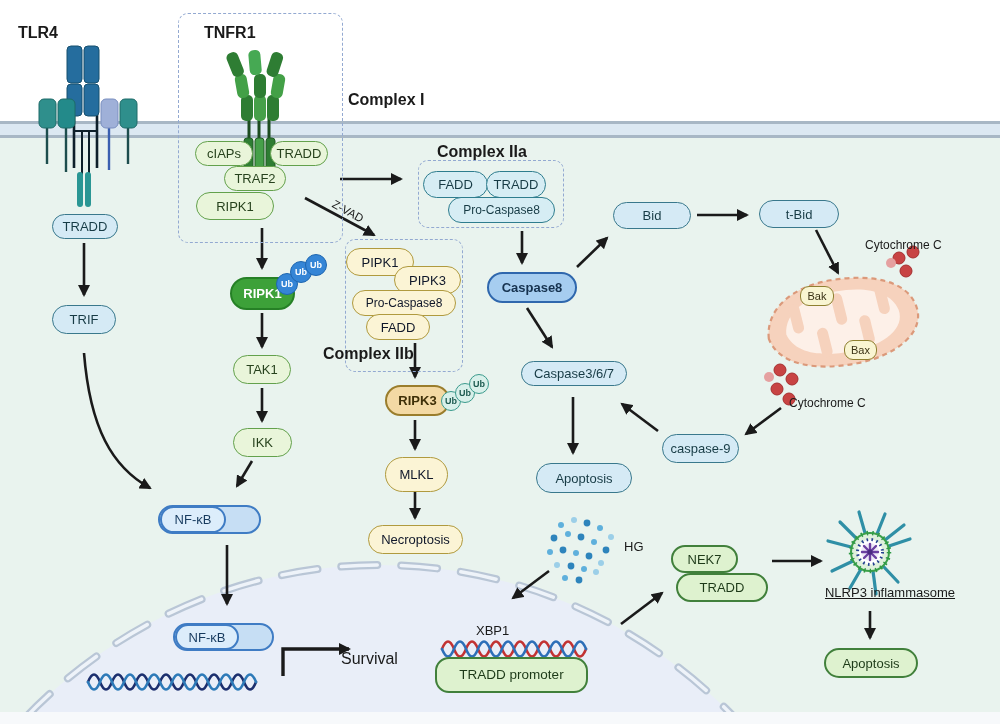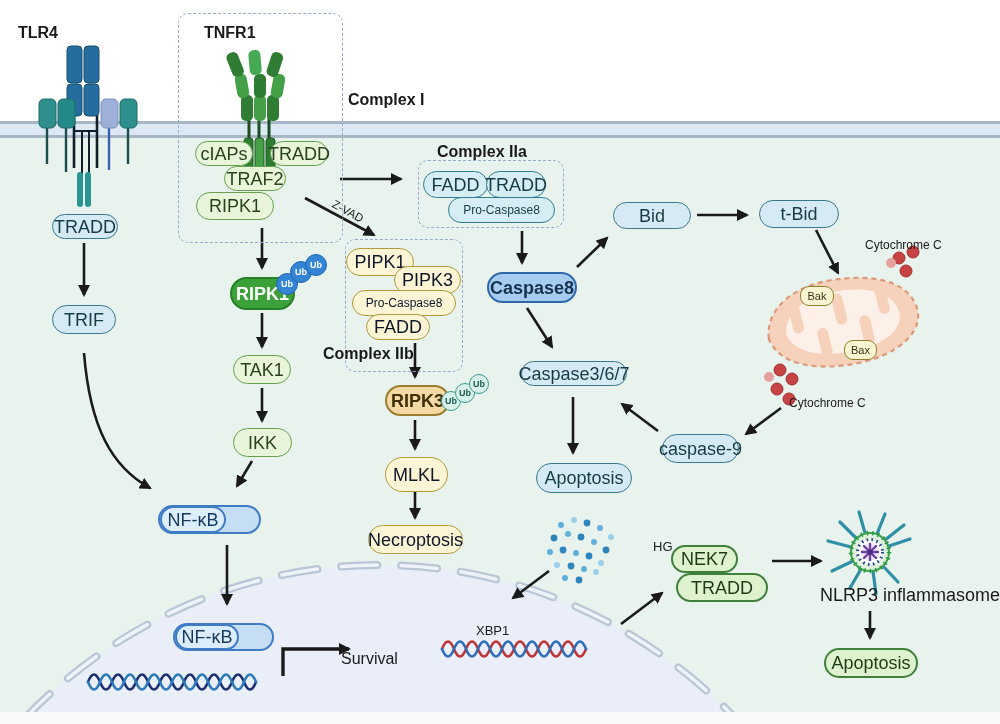--- a/index.html
+++ b/index.html
@@ -1,39 +1,39 @@
 <!DOCTYPE html>
 <html><head>
 <meta charset="utf-8">
 <style>
   html,body{margin:0;padding:0;background:#fff;}
   .stage{position:relative;width:1000px;height:724px;background:#ffffff;overflow:hidden;
          font-family:"Liberation Sans",sans-serif;color:#1a1a1a;}
   svg.base{position:absolute;left:0;top:0;}
   .pill{position:absolute;display:flex;align-items:center;justify-content:center;
-        border-radius:999px;font-size:18px;box-sizing:border-box;line-height:1;white-space:nowrap;}
+        border-radius:999px;font-size:13px;box-sizing:border-box;line-height:1;white-space:nowrap;}
   .p-blue   {background:#d5eaf5;border:1.8px solid #39788c;color:#173b45;}
   .p-iia    {background:#d6edf4;border:1.8px solid #2e7d8e;color:#173b45;}
   .p-green  {background:#e9f5da;border:1.8px solid #63a14c;color:#27421d;}
   .p-greenB {background:#def2cf;border:2px solid #41803b;color:#1d3a18;}
   .p-yellow {background:#fbf4d5;border:1.8px solid #b09a3e;color:#0f172a;}
   .p-ripk1  {background:#3da139;border:2px solid #268026;color:#ffffff;font-weight:bold;}
   .p-ripk3  {background:#f3d9a4;border:2px solid #9a7d2c;color:#3f3008;font-weight:bold;}
   .p-casp8  {background:#a6cdf0;border:2px solid #2f67ad;color:#16324f;font-weight:bold;}
   .p-nfkb-o {background:#c6def4;border:2px solid #3f7cc4;}
   .p-nfkb-i {background:#dcedfb;border:2px solid #3f7cc4;color:#163a5e;}
   .p-bakbax {background:#f9f5d2;border:1.6px solid #8f8030;color:#3a3214;font-size:11px;border-radius:9px;}
   .ub{position:absolute;border-radius:50%;display:flex;align-items:center;justify-content:center;
       font-size:9px;font-weight:bold;box-sizing:border-box;}
   .ub-blue{background:#3585d6;border:1.5px solid #1f66b0;color:#fff;width:22px;height:22px;}
   .ub-teal{background:#d8f0ea;border:1.5px solid #3a9a8c;color:#1c5a50;width:20px;height:20px;}
   .lbl{position:absolute;font-size:13px;color:#1a1a1a;white-space:nowrap;line-height:1.1;}
   .b{font-weight:bold;}
   .dashed-box{position:absolute;border:1.7px dashed #93a9d1;border-radius:10px;box-sizing:border-box;}
-  .fs11{font-size:11.5px;} .fs12{font-size:12px;} .fs125{font-size:18px;}
+  .fs11{font-size:11.5px;} .fs12{font-size:12px;} .fs125{font-size:13px;text-decoration:underline;}
   .fs14{font-size:16px;} .fs16{font-size:16px;}
 </style>
 </head>
 <body>
 
 <div class="stage">
 
 <svg class="base" width="1000" height="724" viewBox="0 0 1000 724">
   <defs>
     <marker id="ah" markerUnits="userSpaceOnUse" markerWidth="13" markerHeight="12" refX="10" refY="6" orient="auto">
@@ -212,21 +212,21 @@
 <div class="dashed-box" style="left:345px;top:239px;width:118px;height:133px;"></div>
 
 <div class="lbl b fs16" style="left:18px;top:24px;">TLR4</div>
 <div class="lbl b fs16" style="left:204px;top:24px;">TNFR1</div>
 <div class="lbl b fs14" style="left:348px;top:91px;">Complex I</div>
 <div class="lbl b fs14" style="left:437px;top:143px;">Complex IIa</div>
 <div class="lbl b fs14" style="left:323px;top:345px;">Complex IIb</div>
 <div class="lbl fs11" style="left:333px;top:197px;transform:rotate(29deg);transform-origin:left center;">Z-VAD</div>
 <div class="lbl fs12" style="left:865px;top:239px;">Cytochrome C</div>
 <div class="lbl fs12" style="left:789px;top:397px;">Cytochrome C</div>
-<div class="lbl" style="left:624px;top:540px;margin-left:29px;">HG</div>
+<div class="lbl" style="left:624px;top:540px;">HG</div>
 <div class="lbl" style="left:476px;top:624px;">XBP1</div>
 <div class="lbl fs14" style="left:341px;top:650px;">Survival</div>
 <div class="lbl fs125" style="left:820px;top:586px;width:140px;text-align:center;">NLRP3 inflammasome</div>
 
 <div class="pill p-blue" style="left:52px;top:214px;width:66px;height:25px;">TRADD</div>
 <div class="pill p-blue" style="left:52px;top:305px;width:64px;height:29px;">TRIF</div>
 
 <div class="pill p-green" style="left:195px;top:141px;width:58px;height:25px;">cIAPs</div>
 <div class="pill p-green" style="left:270px;top:141px;width:58px;height:25px;">TRADD</div>
 <div class="pill p-green" style="left:224px;top:166px;width:62px;height:25px;">TRAF2</div>
@@ -264,17 +264,18 @@
 <div class="pill p-casp8" style="left:487px;top:272px;width:90px;height:31px;">Caspase8</div>
 <div class="pill p-blue" style="left:613px;top:202px;width:78px;height:27px;">Bid</div>
 <div class="pill p-blue" style="left:759px;top:200px;width:80px;height:28px;">t-Bid</div>
 <div class="pill p-blue" style="left:521px;top:361px;width:106px;height:25px;">Caspase3/6/7</div>
 <div class="pill p-blue" style="left:662px;top:434px;width:77px;height:29px;">caspase-9</div>
 <div class="pill p-blue" style="left:536px;top:463px;width:96px;height:30px;">Apoptosis</div>
 
 <div class="pill p-bakbax" style="left:800px;top:286px;width:34px;height:20px;">Bak</div>
 <div class="pill p-bakbax" style="left:844px;top:340px;width:33px;height:20px;">Bax</div>
 
+<div class="pill p-greenB" style="left:435px;top:657px;width:153px;height:36px;border-radius:14px;font-size:13.5px;">TRADD promoter</div>
 <div class="pill p-greenB" style="left:671px;top:545px;width:67px;height:28px;">NEK7</div>
 <div class="pill p-greenB" style="left:676px;top:573px;width:92px;height:29px;">TRADD</div>
 <div class="pill p-greenB" style="left:824px;top:648px;width:94px;height:30px;">Apoptosis</div>
 
 </div>
 
 </body></html>

